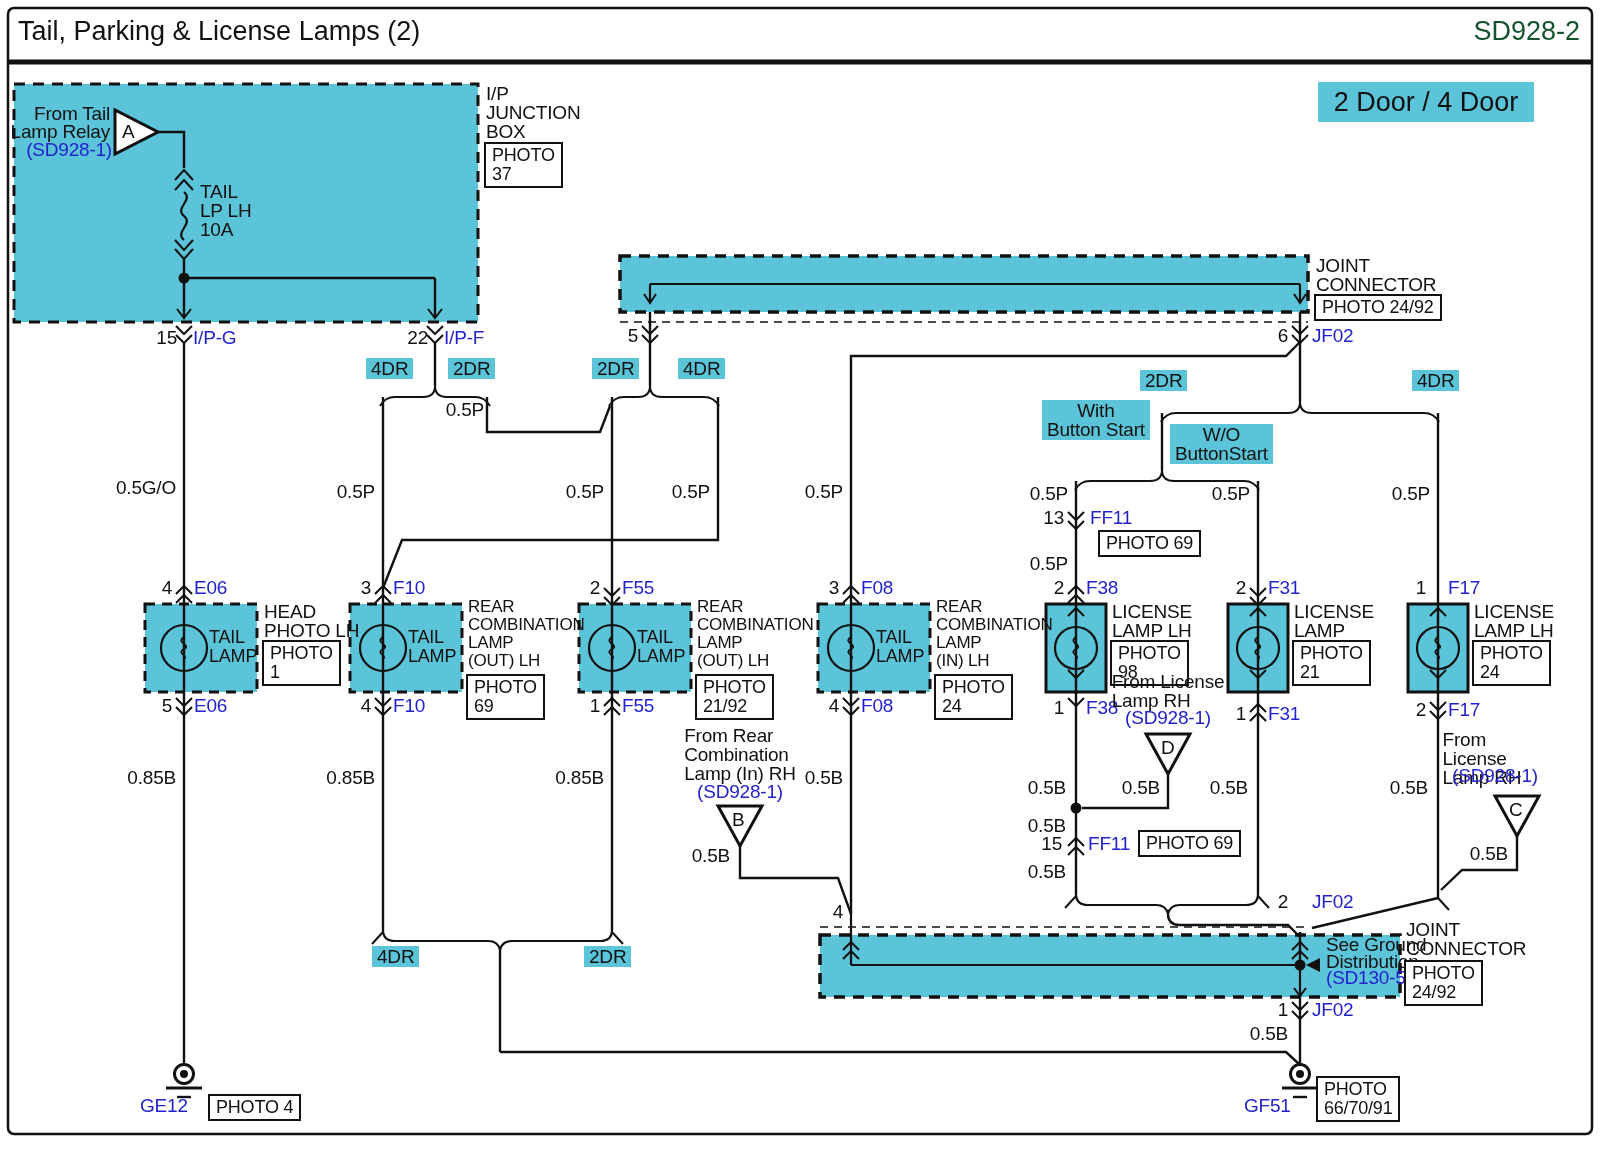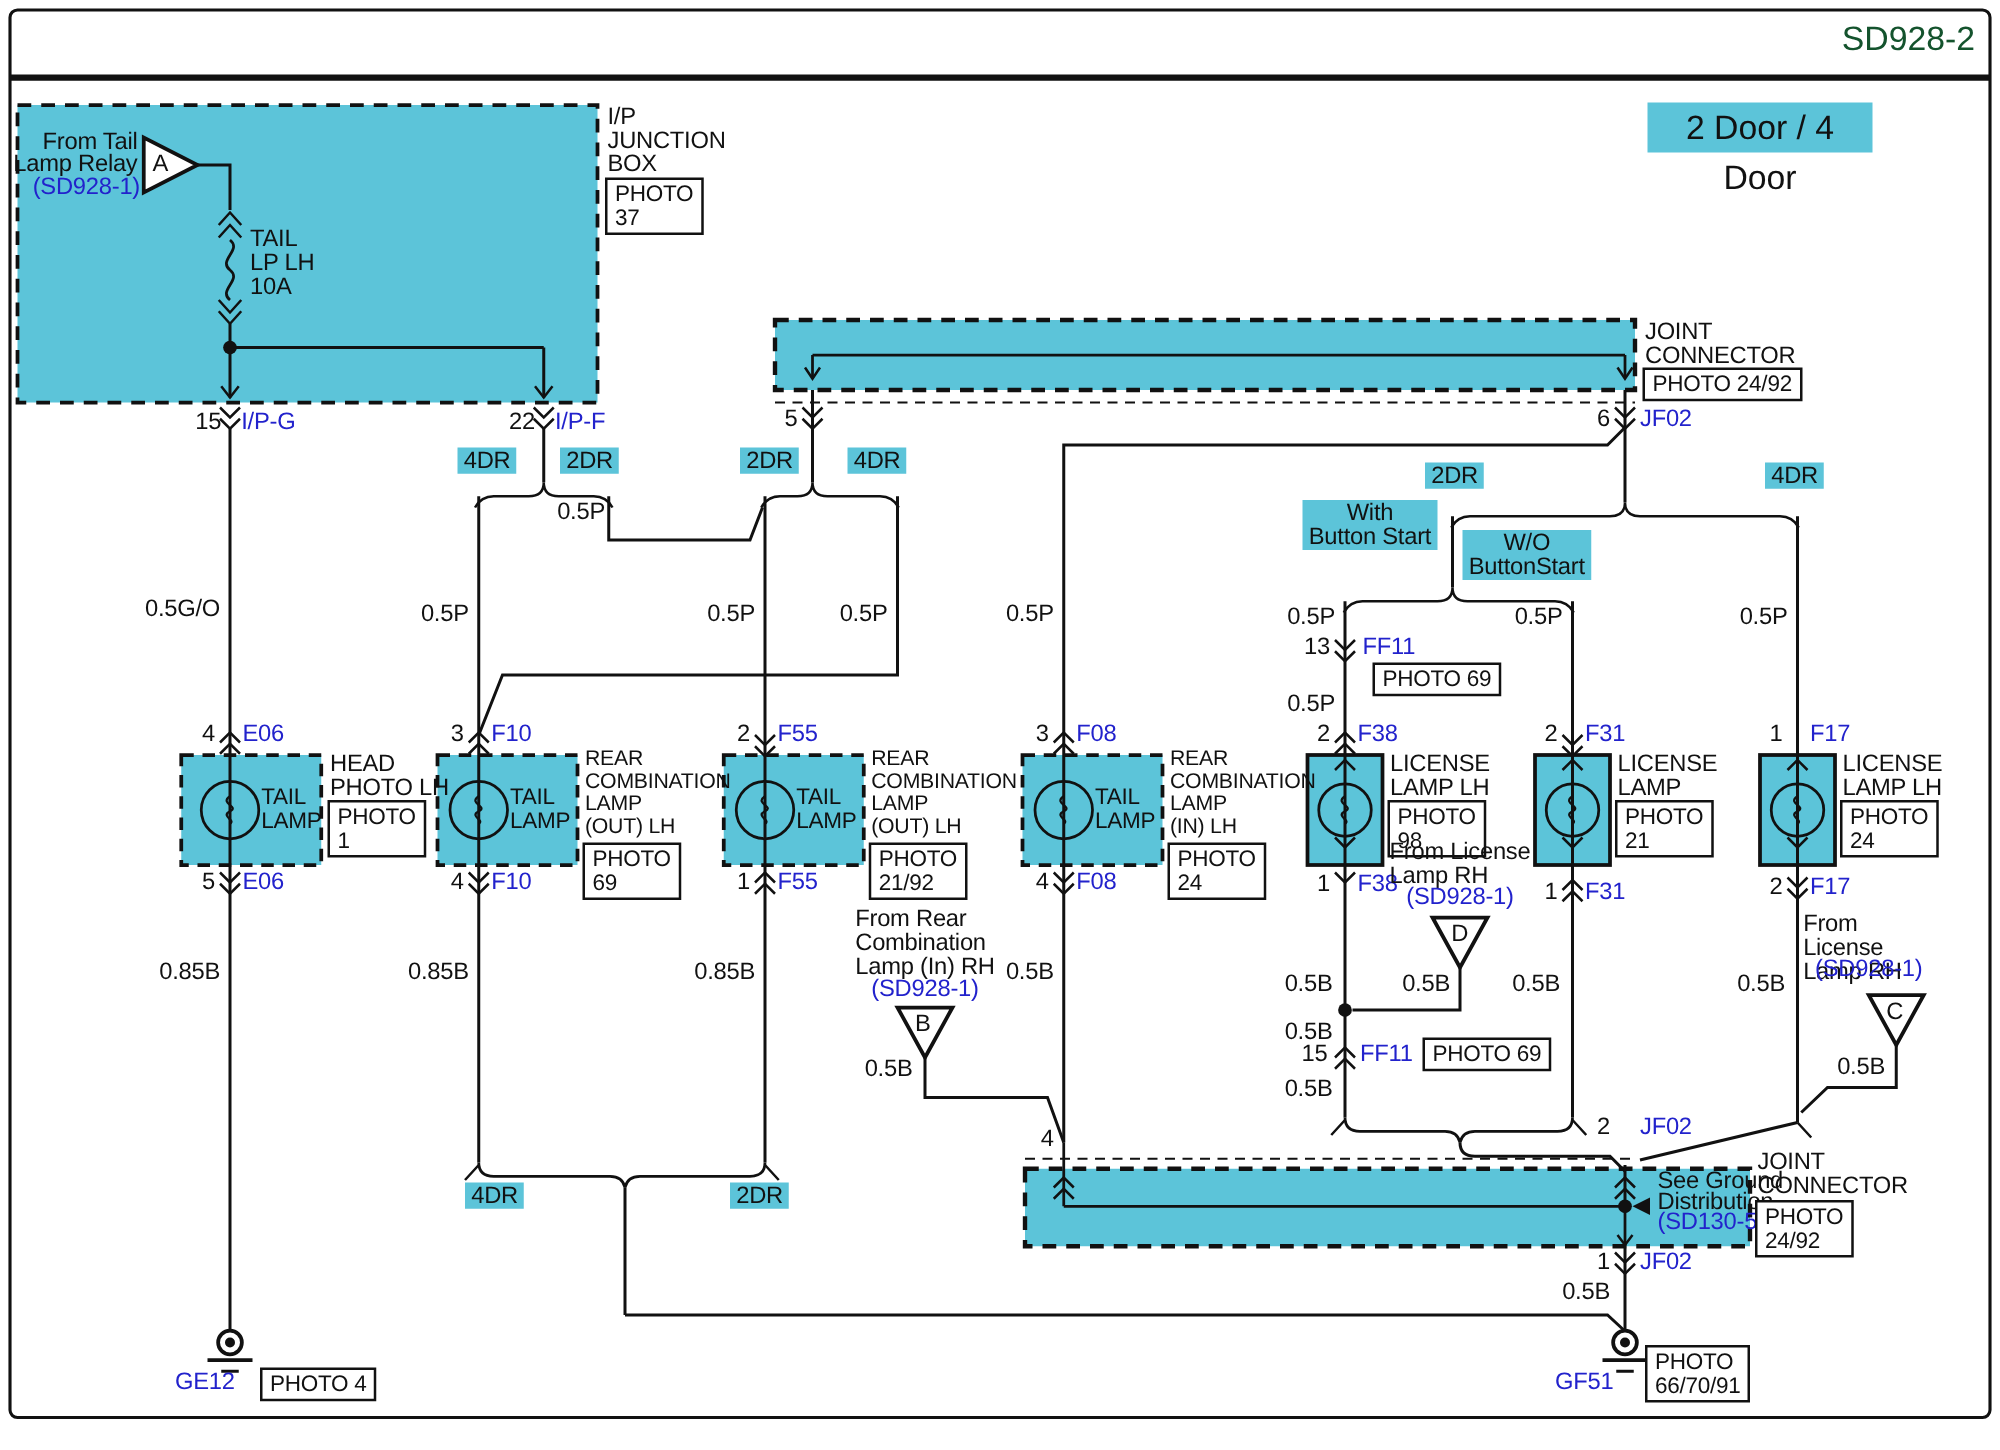--- a/index.html
+++ b/index.html
@@ -10,21 +10,21 @@
   .lbl{position:absolute;font-size:19px;line-height:19px;color:#111;white-space:pre-line;
        font-family:"Liberation Sans",sans-serif; letter-spacing:-0.2px;}
   .b{color:var(--blue);}
   .chip{background:var(--cyan);padding:1px 5px;text-align:center;}
   .pbox{border:2px solid #111;background:#fff;padding:2px 6px;font-size:18px;line-height:19px;}
   .s17{font-size:19px;line-height:17.5px;}
   .s18{font-size:17px;line-height:18px;}
   .tl{font-size:18px;line-height:19px;}
   #title{position:absolute;left:18px;top:16px;font-size:27px;color:#111;}
   #code{position:absolute;right:20px;top:16px;font-size:27px;color:#14532d;}
-  #badge{position:absolute;left:1318px;top:82px;width:180px;height:40px;background:var(--cyan);
+  #badge{position:absolute;left:1318px;top:82px;width:216px;height:40px;background:var(--cyan);
          font-size:27px;color:#111;text-align:center;line-height:40px;}
 </style>
 </head>
 <body>
 
 <div id="canvas">
 
   <svg id="svg-layer" width="1600" height="1160" viewBox="0 0 1600 1160">
     <defs>
       <g id="fil">
@@ -159,20 +159,21 @@
       </g>
       <g>
         <circle cx="1300" cy="1074" r="9.5" fill="#fff" stroke="#111" stroke-width="3"></circle>
         <circle cx="1300" cy="1074" r="4" fill="#111"></circle>
         <line x1="1282" y1="1088" x2="1318" y2="1088" stroke="#111" stroke-width="3"></line>
         <line x1="1293" y1="1097" x2="1307" y2="1097" stroke="#111" stroke-width="2.4"></line>
       </g>
     </g>
   </svg>
 
+  <div id="title">Tail, Parking &amp; License Lamps (2)</div>
   <div id="code">SD928-2</div>
   <div id="badge">2 Door / 4 Door</div>
 
   <div id="label-layer">
       <div class="lbl" style="top: 104px; right: 1490px;">From Tail</div>
       <div class="lbl" style="top: 122px; right: 1490px;">Lamp Relay</div>
       <div class="lbl b" style="top: 140px; right: 1488px;">(SD928-1)</div>
       <div class="lbl" style="top: 122px; left: 122px;">A</div>
       <div class="lbl" style="top: 182px; left: 200px;">TAIL
 LP LH

